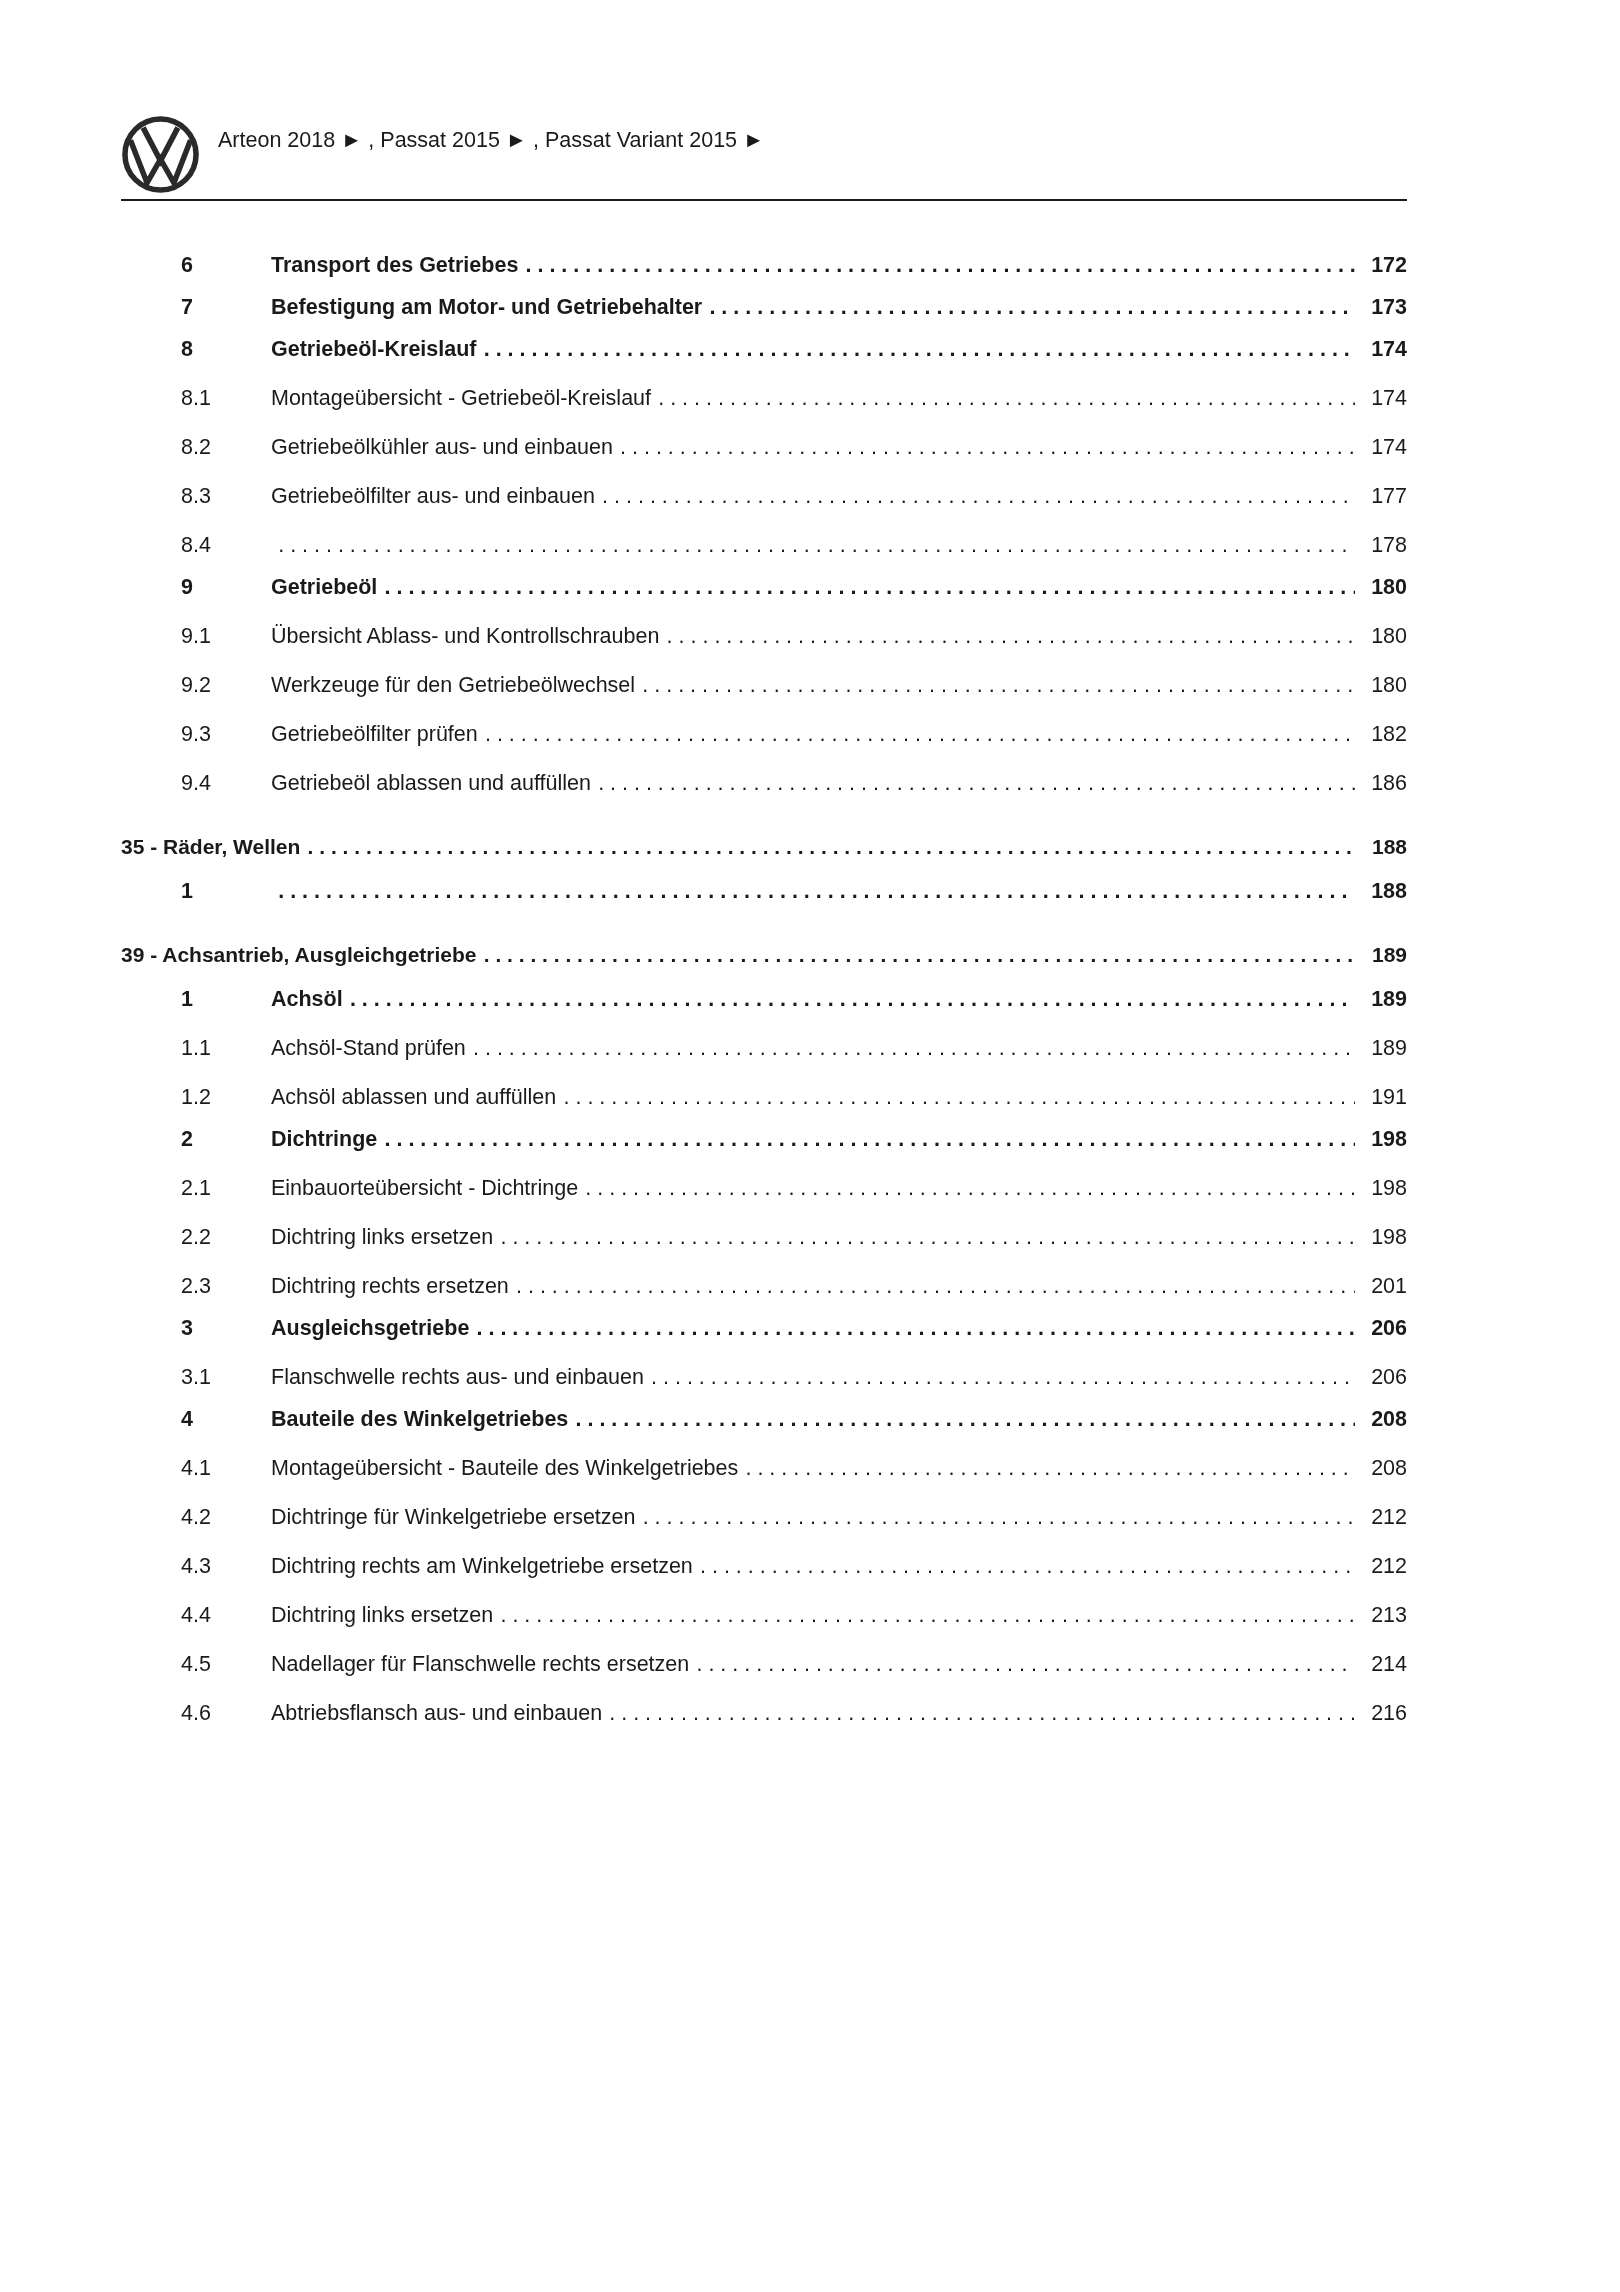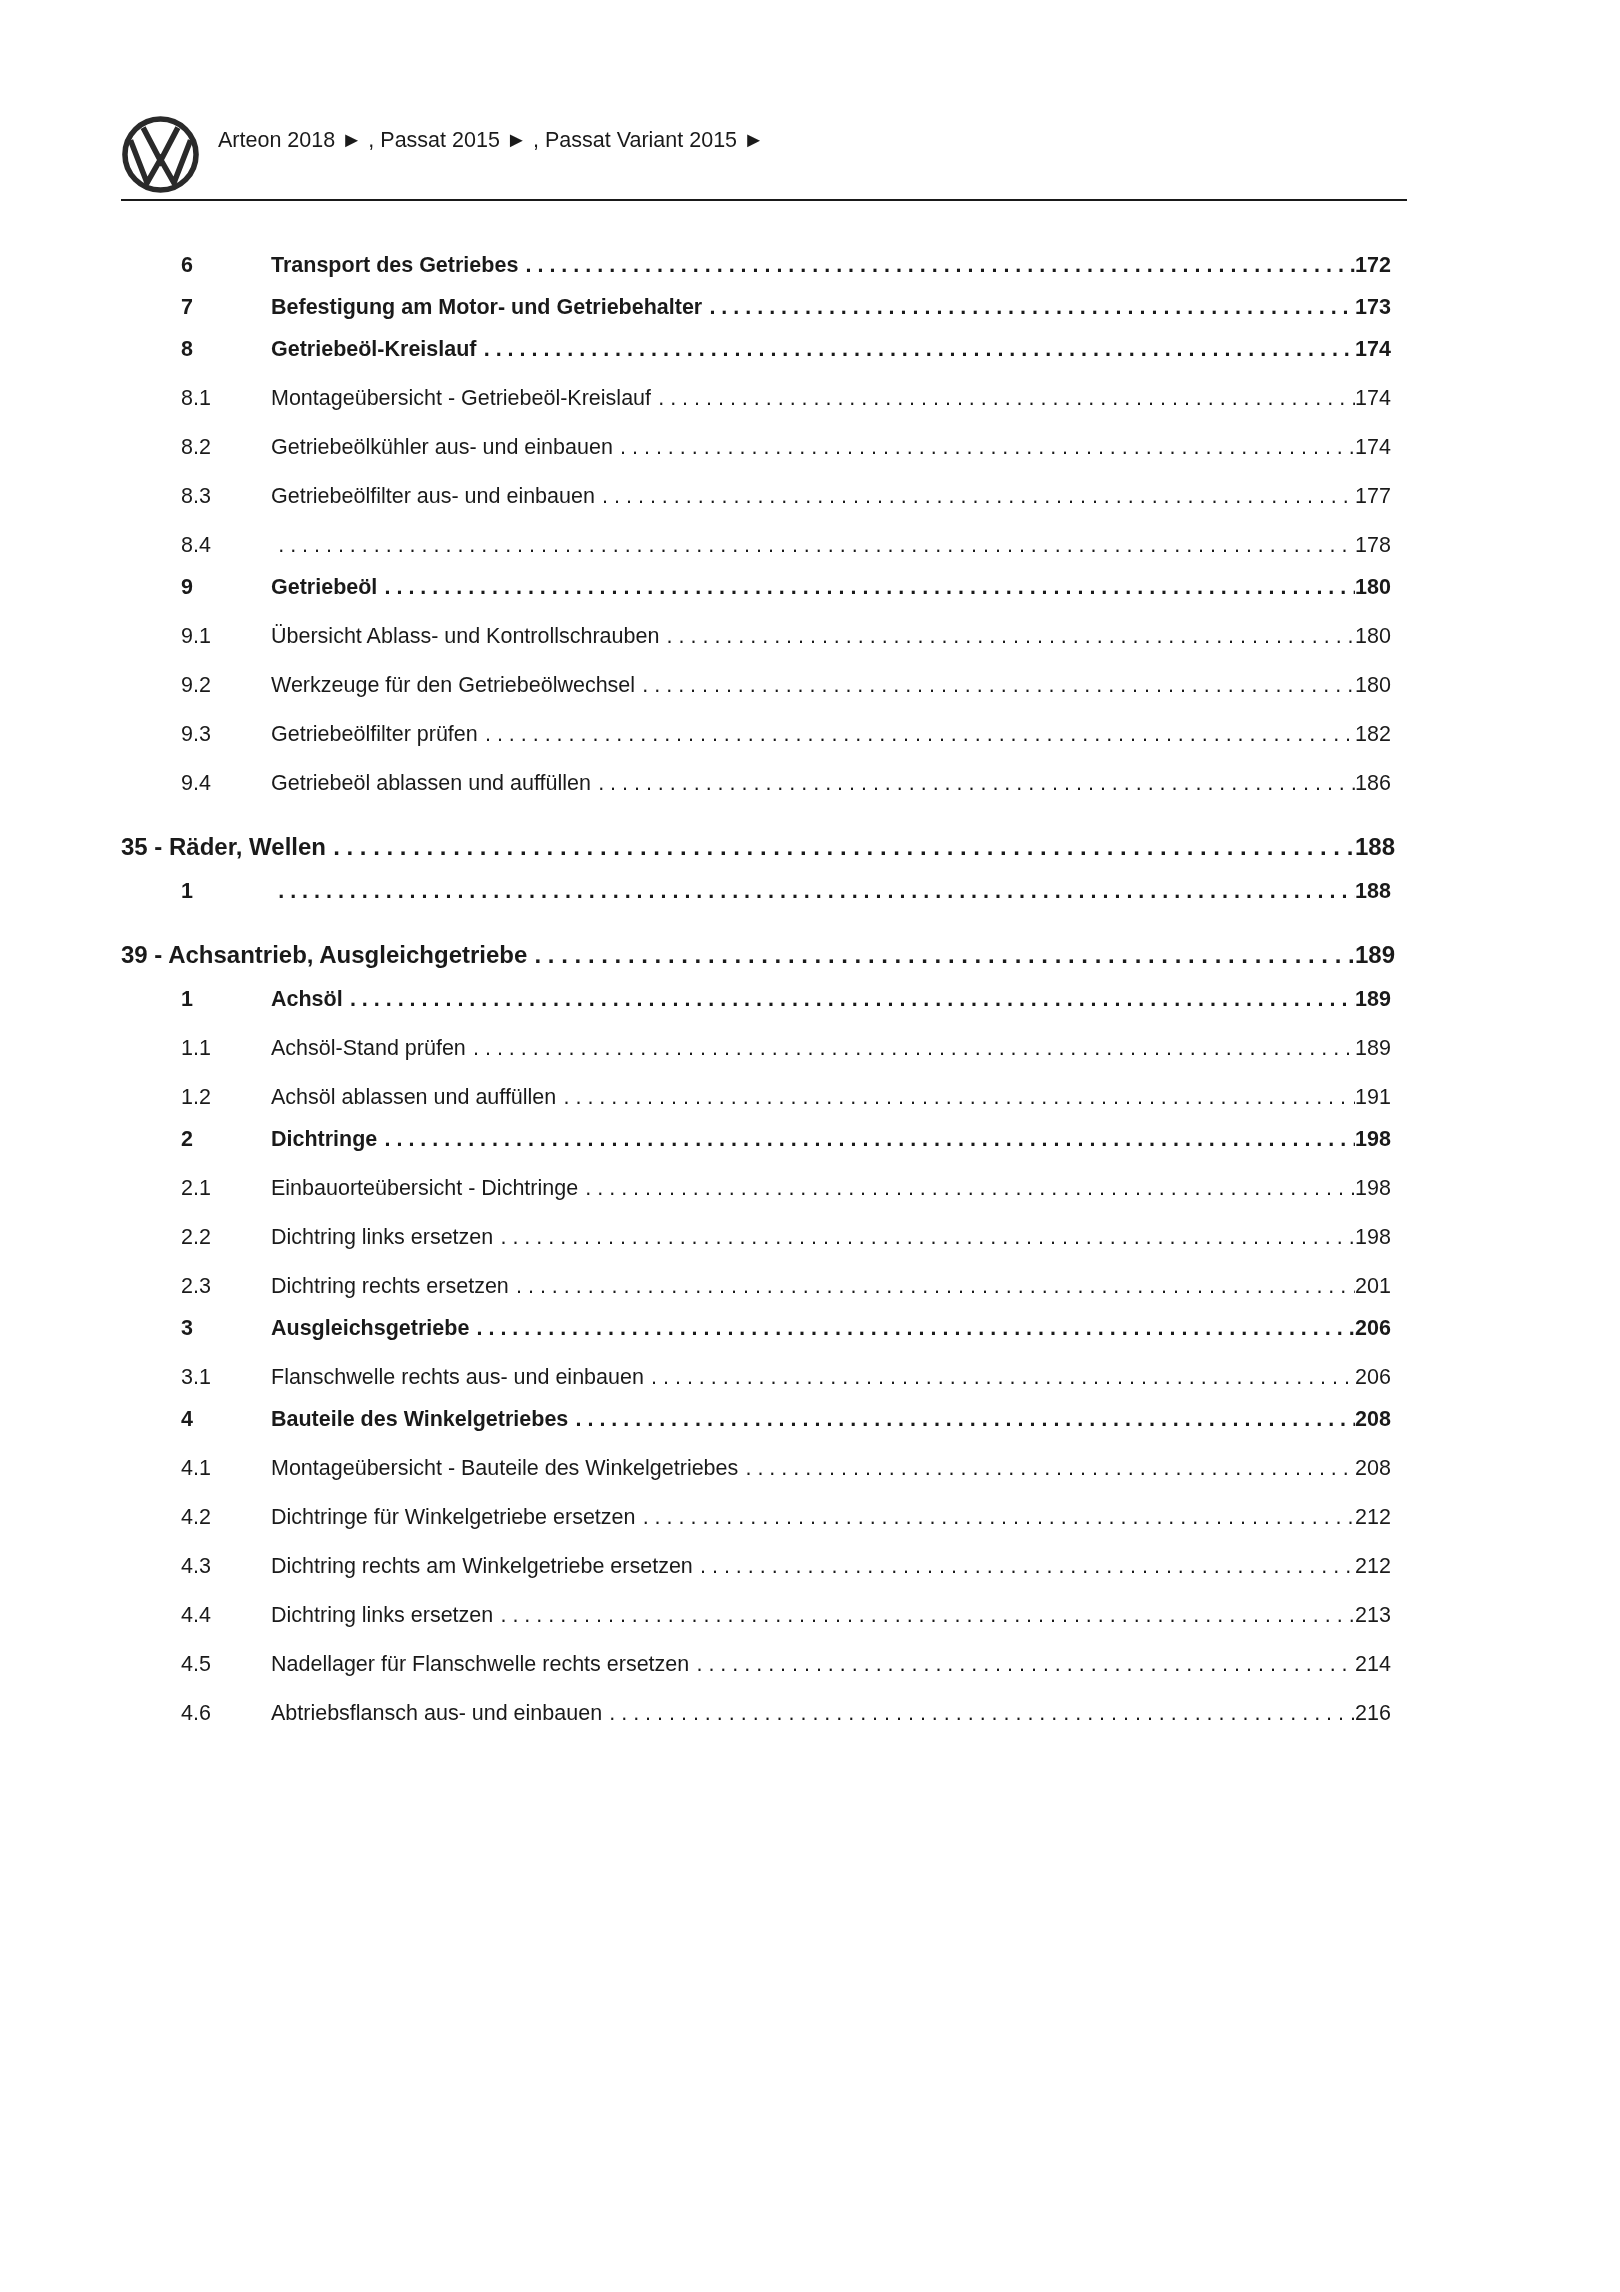--- a/index.html
+++ b/index.html
@@ -82,36 +82,36 @@
     text-align: right;
     padding: 0 9px 0 7.2px;
   }
   .row .dots::after {
     content: ". . . . . . . . . . . . . . . . . . . . . . . . . . . . . . . . . . . . . . . . . . . . . . . . . . . . . . . . . . . . . . . . . . . . . . . . . . . . . . . . . . . . . . . . . . . . . . . . . . . . . . . . . . . . . . . . . . . . . . . . . . . . . . . . . . . .";
   }
 
   .row .page-num {
     flex: 0 0 auto;
     min-width: 52px;
-    text-align: left;
+    text-align: right;
   }
 
   .row.section {
     font-weight: bold;
     margin-top: 9px;
   }
 
   .row.subsection {
     font-weight: normal;
     margin-top: 16px;
   }
 
   .row.chapter {
     font-weight: bold;
-    font-size: 24px;
+    font-size: 21px;
     line-height: 39px;
     margin-top: 27px;
     margin-bottom: 5.4px;
   }
 
   
   .footer {
     margin-top: auto;
   }
 

